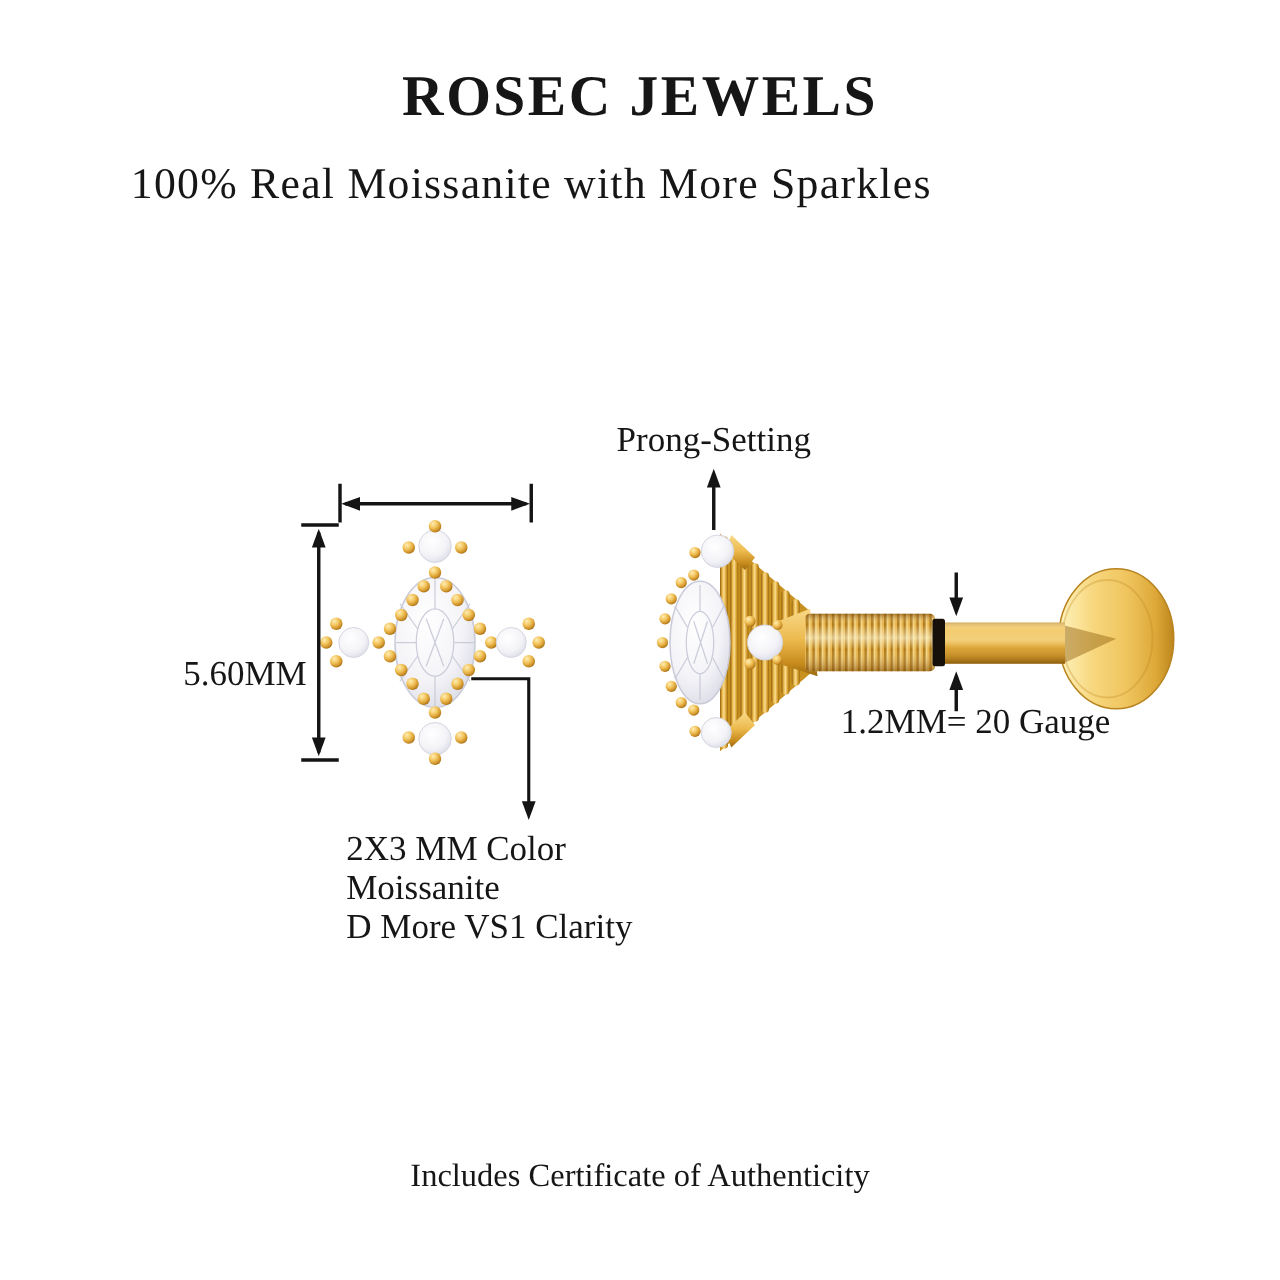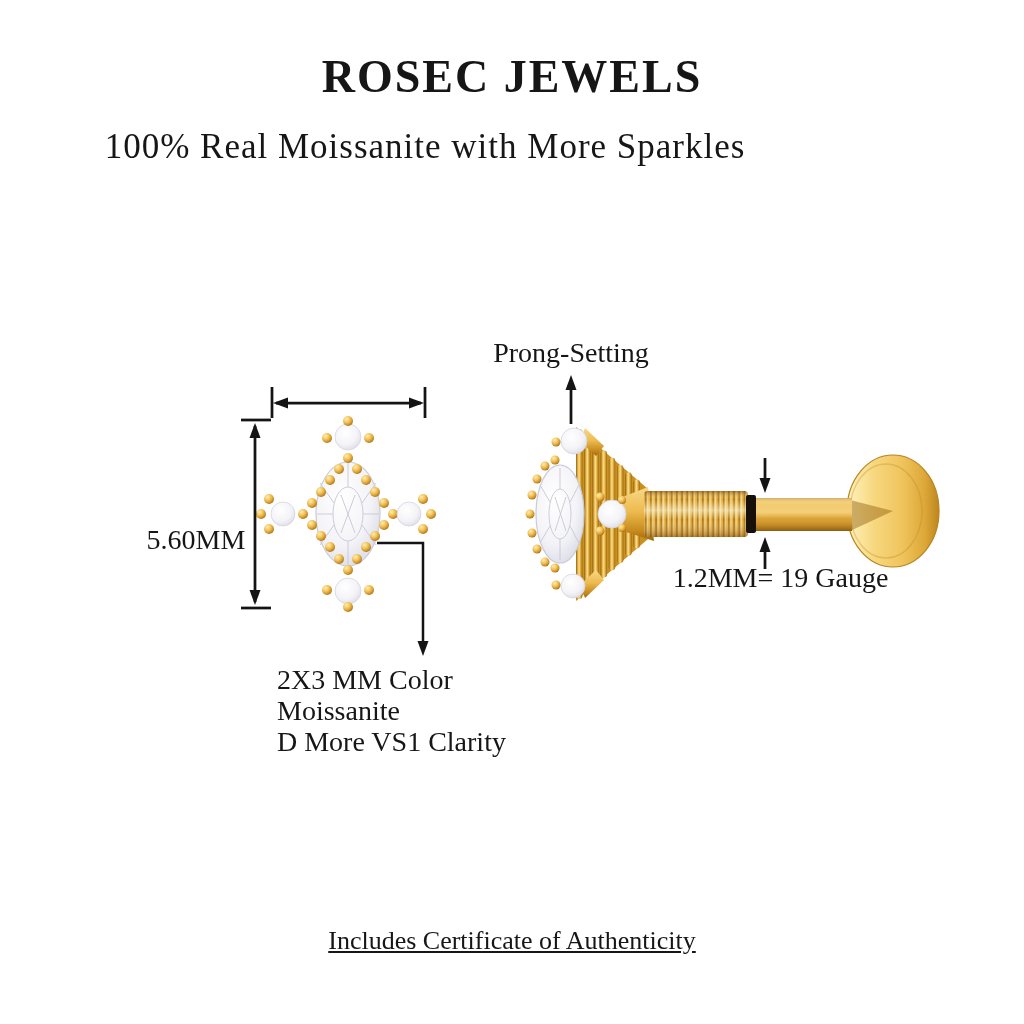--- a/index.html
+++ b/index.html
@@ -7,21 +7,21 @@
         font-family:"Liberation Serif", serif;color:#161616;}
   .lbl{position:absolute;white-space:nowrap;}
   .brand{top:50px;left:0;width:1024px;text-align:center;font-size:46px;font-weight:600;letter-spacing:2px;}
   .tagline{top:127px;left:0;width:850px;text-align:center;font-size:35px;font-weight:400;letter-spacing:1px;}
   .anno{font-size:28px;}
   .width-label{top:369px;left:262px;width:172px;text-align:center;}
   .height-label{top:499px;left:146px;width:100px;text-align:center;margin-top:25px;}
   .prong-label{top:337px;left:461px;width:220px;text-align:center;}
   .stone-label{top:664px;left:277px;line-height:31px;white-space:normal;width:290px;}
   .gauge-label{top:562px;left:668px;width:225px;text-align:center;}
-  .cert{top:926px;left:0;width:1024px;text-align:center;font-size:26px;text-decoration:underline;}
+  .cert{top:926px;left:0;width:1024px;text-align:center;font-size:26px;}
   svg{position:absolute;top:0;left:0;}
 </style>
 </head>
 <body>
 
 <div class="page">
 
   <svg width="1024" height="1024" viewBox="0 0 1024 1024">
     <defs>
       <radialGradient id="bead" cx="35%" cy="30%" r="80%">
@@ -239,16 +239,16 @@
   <div class="lbl tagline">100% Real Moissanite with More Sparkles</div>
 
   <div class="lbl anno height-label">5.60MM</div>
   <div class="lbl anno prong-label">Prong-Setting</div>
 
   <div class="lbl anno stone-label">
     <div>2X3 MM Color Moissanite</div>
     <div>D More VS1 Clarity</div>
   </div>
 
-  <div class="lbl anno gauge-label">1.2MM= 19 Gauge</div>
+  <div class="lbl anno gauge-label">1.2MM= 20 Gauge</div>
 
   <div class="lbl cert">Includes Certificate of Authenticity</div>
 </div>
 
 </body></html>

